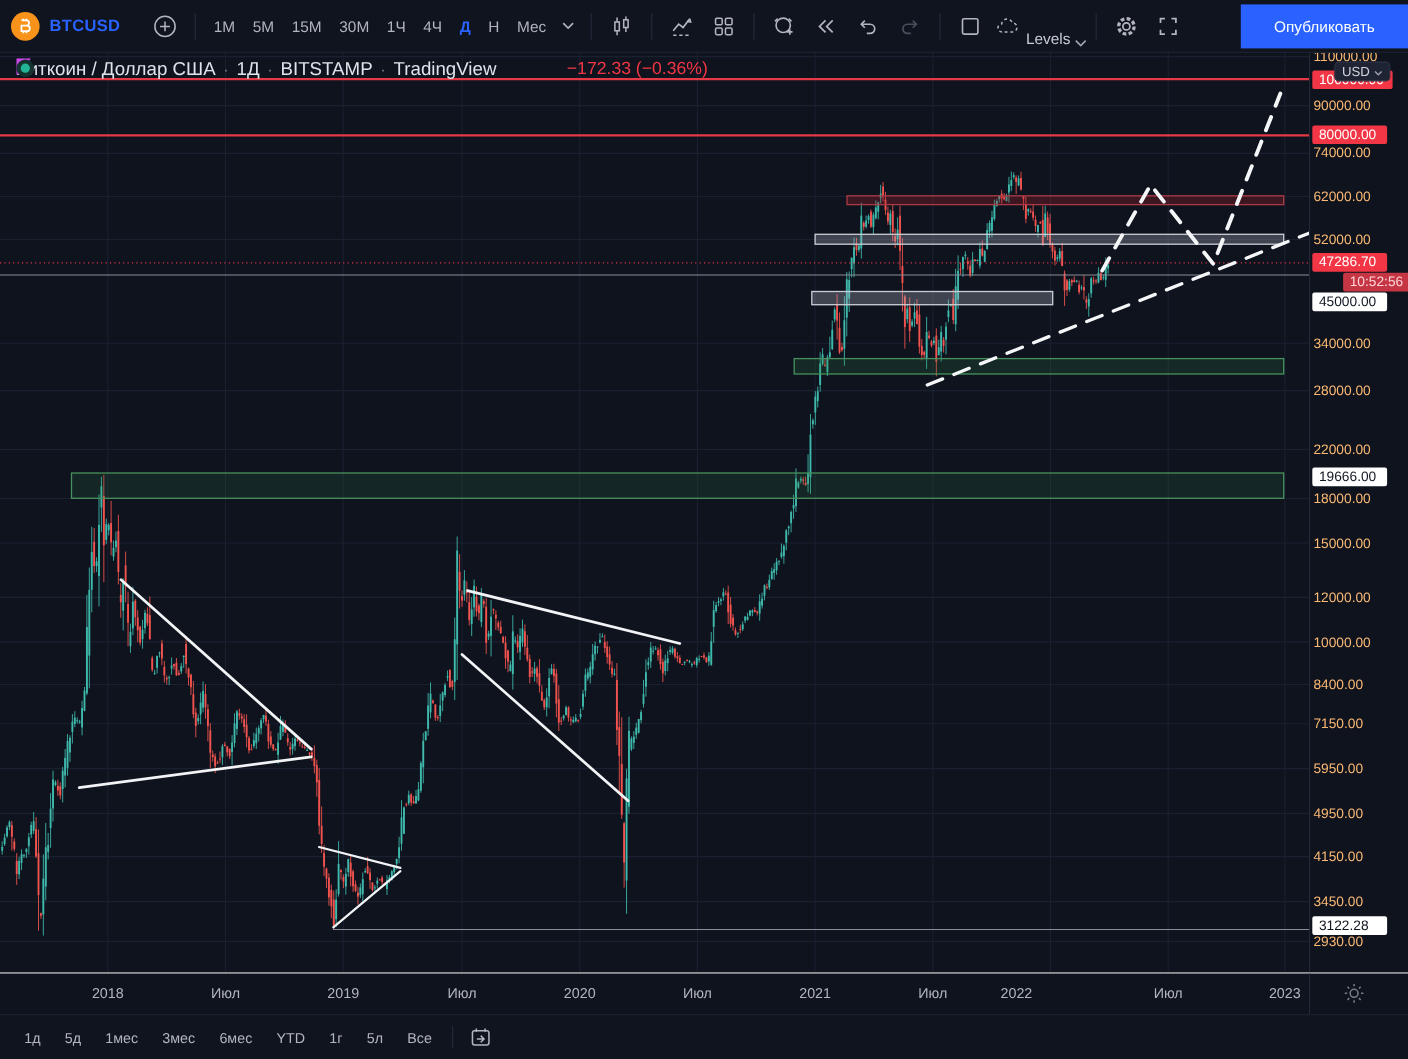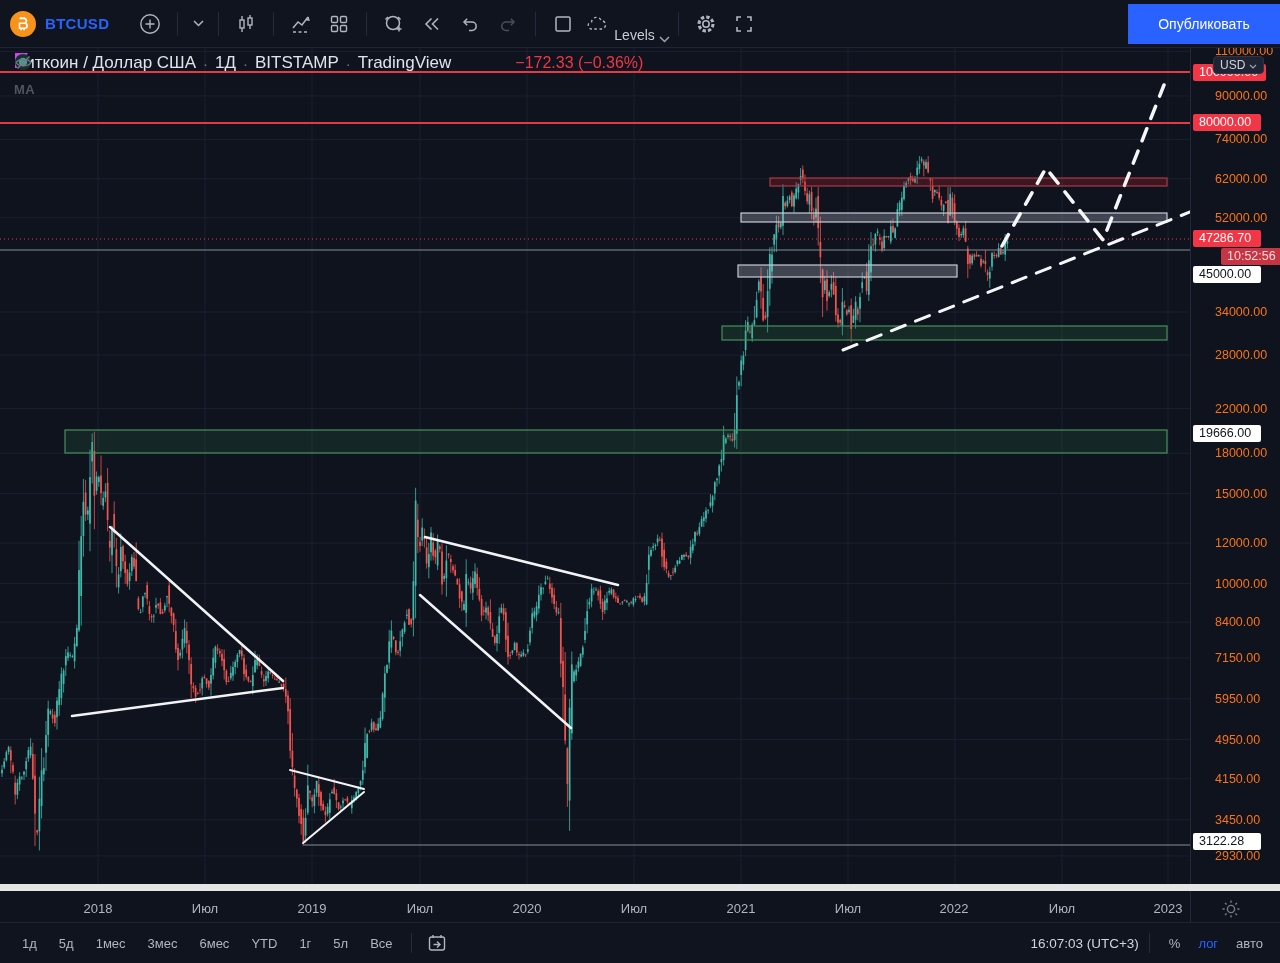--- a/index.html
+++ b/index.html
@@ -36,33 +36,33 @@
   .legend-change { color:#f23645; margin-left:26px; font-size:16px; }
   .legend-flag { margin-left:18px; display:flex; }
   .legend-status { margin-left:20px; display:flex; }
   .legend-row2 { display:flex; align-items:center; margin-top:9px; color:#4f545f; }
   .ma-label { font-size:13px; font-weight:bold; letter-spacing:.5px; }
   .eye-off { margin-left:16px; display:flex; color:#787b86; }
 
   
   .price-axis { position:absolute; left:1190px; top:0; width:90px; height:836px;
     border-left:1px solid #232838; background:#0e131e; }
-  .pa-label { position:absolute; left:24px; font-size:12.5px; color:#f97316; line-height:16px; white-space:nowrap;text-align:center; }
+  .pa-label { position:absolute; left:3px; font-size:12.5px; color:#fdba74; line-height:16px; white-space:nowrap;text-align:center; }
   .pa-badge { position:absolute; left:2px; height:17px; line-height:17px; font-size:12.5px;
     padding:0 8px 0 6px; border-radius:2px; white-space:nowrap; min-width:68px; }
   .pa-badge.red { background:#f23645; color:#fff; }
   .pa-badge.red2 { background:#c63543; color:#ffd7da; }
   .pa-badge.white { background:#fff; color:#101520; }
   .usd-pill { position:absolute; left:22px; top:8px; height:18px; background:#1e2433; border:1px solid #2e3445;
     border-radius:4px; color:#d1d4dc; font-size:12px; display:flex; align-items:center; padding:0 6px; z-index:5; }
   .usd-pill .chev { margin-left:4px; color:#9ea3af; }
 
   
   .time-axis { position:absolute; left:0; top:884px; width:1280px; height:38px;
-    border-top:7px solid #e5e5e5; background:#0e131e; }
+    border-top:1px solid #e5e5e5; background:#0e131e; }
   .ta-label { position:absolute; top:10px; transform:translateX(-50%); font-size:13px; color:#b2b5be; font-weight:500; }
   .ta-right-sep { position:absolute; left:1190px; top:0; width:1px; height:38px; background:#232838; }
   .sun-icon { position:absolute; left:1219px; top:6px; color:#787b86; }
 
   
   .botbar { position:absolute; left:0; top:922px; width:1280px; height:41px; background:#0f141f;
     border-top:1px solid #1f2434; display:flex; align-items:center; font-size:13px; color:#b2b5be; }
   .range-btn { padding:5px 8px; margin-left:6px; border-radius:4px; }
   .range-btn:first-child { margin-left:14px; }
   .bb-sep { width:1px; height:20px; background:#262b3b; margin:0 10px; }
@@ -86,20 +86,31 @@
         </svg>
     </div>
     <span class="symbol-name">BTCUSD</span>
     <div class="tb-icon" style="margin-left:22px">
       <svg width="22" height="22" viewBox="0 0 22 22" fill="none" stroke="currentColor" stroke-width="1.4">
         <circle cx="11" cy="11" r="9.2"></circle>
           <path d="M11 6.5v9M6.5 11h9"></path>
         </svg>
     </div>
     <div class="tb-sep"></div>
+    <div class="tf-group">
+        <div class="tf-btn">1M</div>
+        <div class="tf-btn">5M</div>
+        <div class="tf-btn">15M</div>
+        <div class="tf-btn">30M</div>
+        <div class="tf-btn">1Ч</div>
+        <div class="tf-btn">4Ч</div>
+        <div class="tf-btn active">Д</div>
+        <div class="tf-btn">Н</div>
+        <div class="tf-btn">Мес</div>
+      </div>
     <div class="tb-icon" style="width:24px">
       <svg width="11" height="7" viewBox="0 0 11 7" fill="none" stroke="currentColor" stroke-width="1.5">
           <path d="M1 1l4.5 4.5L10 1"></path>
         </svg>
     </div>
     <div class="tb-sep"></div>
     <div class="tb-icon">
       <svg width="22" height="22" viewBox="0 0 22 22" fill="none" stroke="currentColor" stroke-width="1.4">
         <rect x="5" y="7" width="4" height="8"></rect>
           <path d="M7 3v4M7 15v4"></path>
@@ -1171,30 +1182,20 @@
               </svg>
           </span>
           <span class="legend-status">
             <svg width="18" height="18" viewBox="0 0 18 18">
                 <circle cx="9" cy="9" r="8" fill="#14332f"></circle>
                 <circle cx="9" cy="9" r="4.2" fill="#23b498"></circle>
               </svg>
           </span>
           <span class="legend-change">−172.33 (−0.36%)</span>
         </div>
-        <div class="legend-row2">
-          <span class="ma-label">MA</span>
-          <span class="eye-off">
-            <svg width="19" height="19" viewBox="0 0 19 19" fill="none" stroke="currentColor" stroke-width="1.3">
-              <path d="M2 9.5C4.5 5.2 14.5 5.2 17 9.5 14.5 13.8 4.5 13.8 2 9.5z"></path>
-              <circle cx="9.5" cy="9.5" r="2.4"></circle>
-                <path d="M15.5 3.5l-12 12"></path>
-              </svg>
-          </span>
-        </div>
       </div>
     </div>
 
     <div class="price-axis">
       <div class="usd-pill">
         <span>USD</span>
         <span class="chev">
           <svg width="8" height="5" viewBox="0 0 8 5" fill="none" stroke="currentColor" stroke-width="1.2">
               <path d="M1 1l3 3 3-3"></path>
             </svg>
@@ -1238,21 +1239,21 @@
         </svg>
     </span>
   <span class="ta-label" style="left: 98px;">2018</span>
       <span class="ta-label" style="left: 205px;">Июл</span>
       <span class="ta-label" style="left: 312px;">2019</span>
       <span class="ta-label" style="left: 420px;">Июл</span>
       <span class="ta-label" style="left: 527px;">2020</span>
       <span class="ta-label" style="left: 634px;">Июл</span>
       <span class="ta-label" style="left: 741px;">2021</span>
       <span class="ta-label" style="left: 848px;">Июл</span>
-      <span class="ta-label" style="left: 954px;">2022</span>
+      <span class="ta-label" style="left: 924px;">2022</span>
       <span class="ta-label" style="left: 1062px;">Июл</span>
       <span class="ta-label" style="left: 1168px;">2023</span>
     </div>
 
   <div class="botbar">
     <div id="range-group" style="display:flex;align-items:center">
         <span class="range-btn">1д</span>
         <span class="range-btn">5д</span>
         <span class="range-btn">1мес</span>
         <span class="range-btn">3мес</span>
@@ -1263,21 +1264,14 @@
         <span class="range-btn">Все</span>
       </div>
     <div class="bb-sep"></div>
     <div class="tb-icon" style="width:30px;height:30px">
       <svg width="22" height="22" viewBox="0 0 22 22" fill="none" stroke="currentColor" stroke-width="1.4">
         <rect x="3.5" y="5" width="15" height="13" rx="2"></rect>
           <path d="M7 3v3M15 3v3"></path>
         <path d="M7.5 12.5h6M11 9.5l3 3-3 3"></path>
         </svg>
     </div>
-    <div class="bb-right">
-      <span class="bb-clock">16:07:03 (UTC+3)</span>
-      <div class="bb-sep"></div>
-      <span class="bb-item">%</span>
-      <span class="bb-item bb-log">лог</span>
-      <span class="bb-item" style="margin-right:8px">авто</span>
-    </div>
   </div>
 </div>
 
 </body></html>

